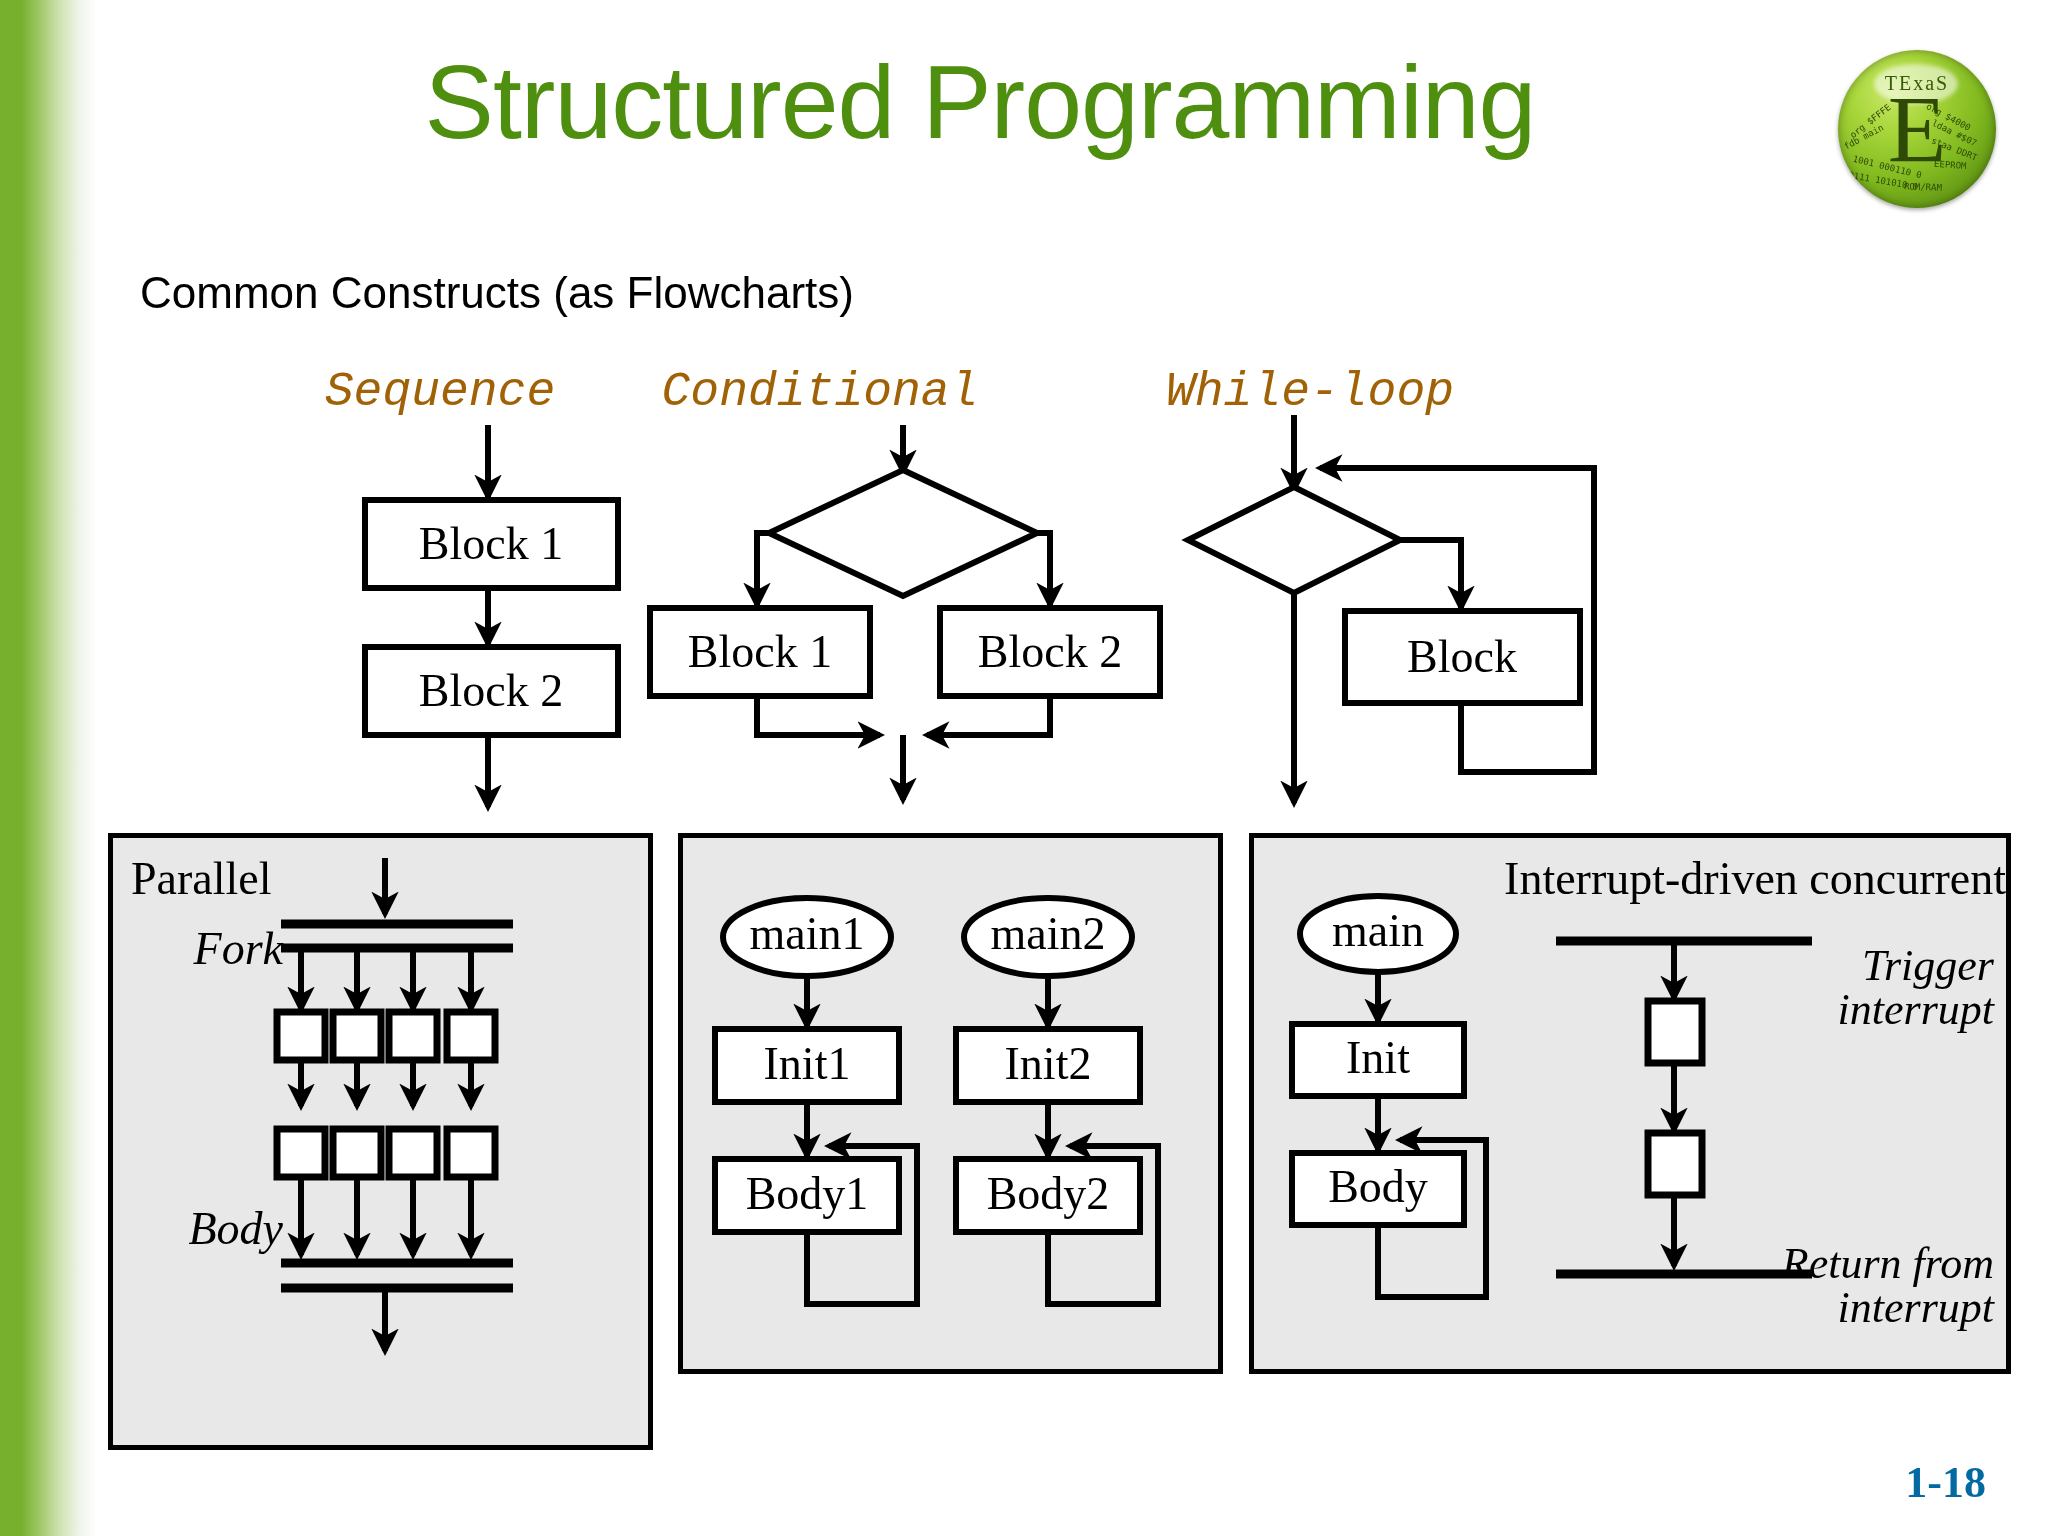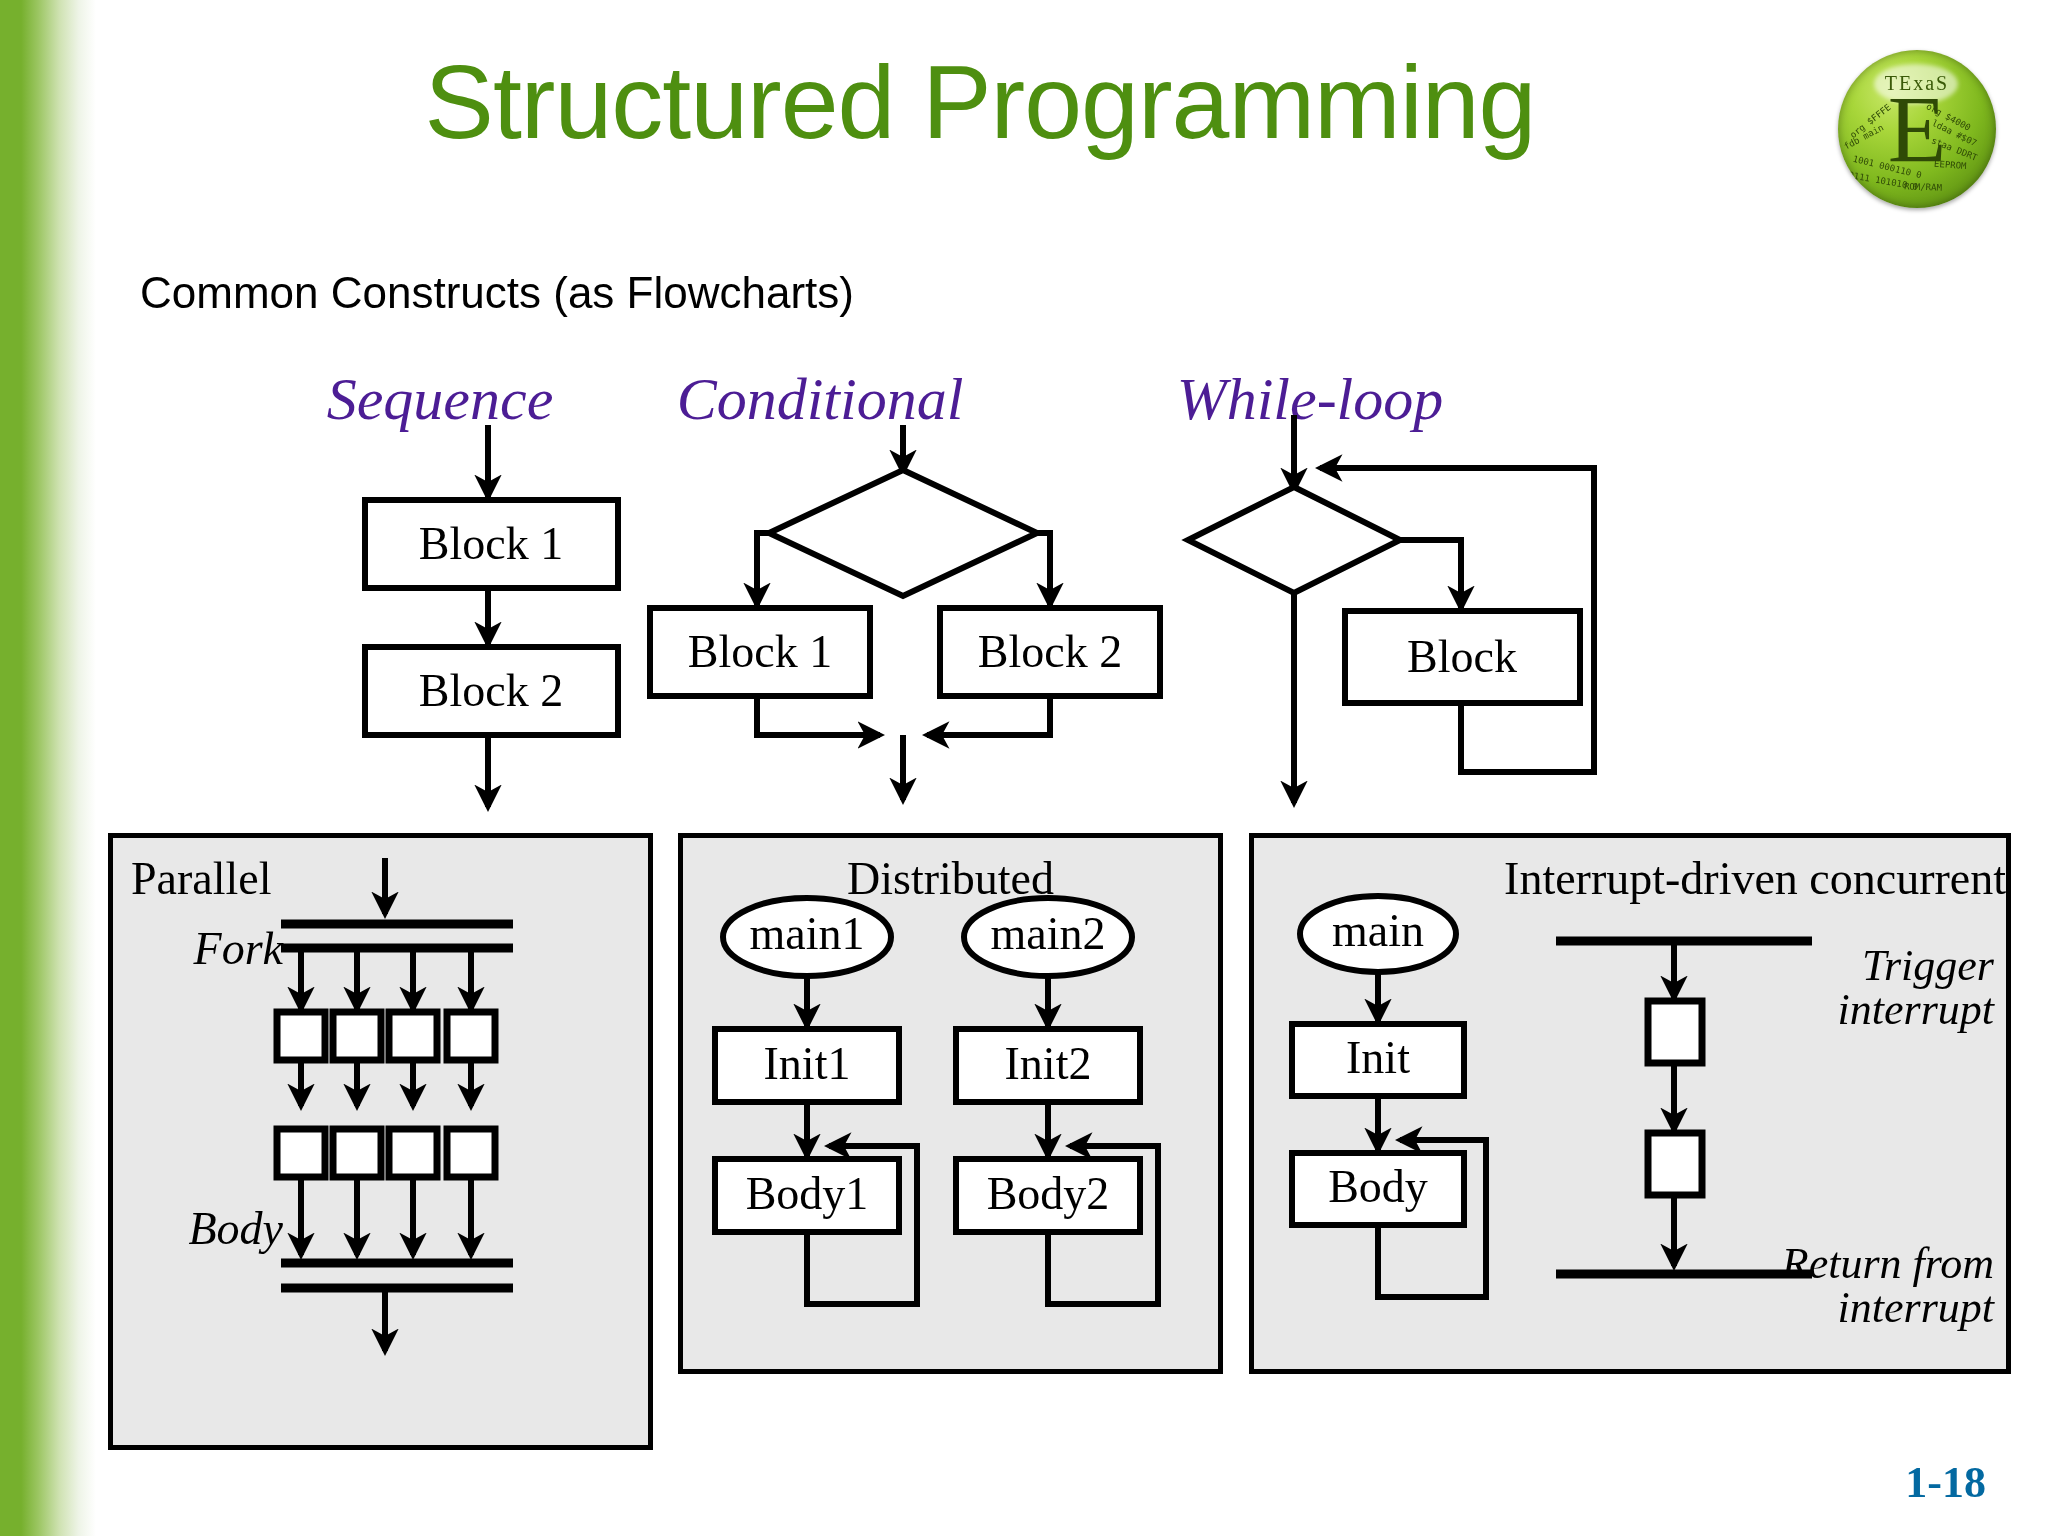--- a/index.html
+++ b/index.html
@@ -118,24 +118,24 @@
     top: 268px;
     font-size: 44px;
     color: #000000;
     font-family: "Liberation Sans", sans-serif;
     white-space: nowrap;
   }
 
   
   .construct-caption {
     position: absolute;
-    font-family: Liberation Serif, serif;
+    font-family: Liberation Mono, monospace;
     font-style: italic;
-    font-size: 60px;
-    color: #4c1d95;
+    font-size: 48px;
+    color: #a16207;
     white-space: nowrap;
     text-align: center;
   }
   #cap-sequence   { left: 300px;  top: 365px; width: 280px; }
   #cap-conditional{ left: 640px;  top: 365px; width: 360px; }
   #cap-while      { left: 1130px; top: 365px; width: 360px; }
 
   
   .panel {
     position: absolute;
@@ -332,21 +332,20 @@
     <line class="edge" x1="358" y1="339" x2="358" y2="417" marker-end="url(#arrow)"></line>
 
     <line class="bar" x1="168" y1="425" x2="400" y2="425"></line>
     <line class="bar" x1="168" y1="450" x2="400" y2="450"></line>
 
     <line class="edge" x1="272" y1="450" x2="272" y2="513" marker-end="url(#arrow)"></line>
   </svg>
 </div>
 
 <div class="panel" id="panel-distributed">
-  <div class="panel-title" id="title-distributed">Distributed</div>
 
   <svg class="flow" width="535" height="531">
 
     <g>
       <ellipse class="node-ell" cx="124" cy="99" rx="84" ry="39"></ellipse>
       <text class="node-label" x="124" y="100">main1</text>
       <line class="edge" x1="124" y1="138" x2="124" y2="188" marker-end="url(#arrow)"></line>
       <rect class="node-box" x="32" y="191" width="184" height="73"></rect>
       <text class="node-label" x="124" y="230">Init1</text>
       <line class="edge" x1="124" y1="264" x2="124" y2="318" marker-end="url(#arrow)"></line>

